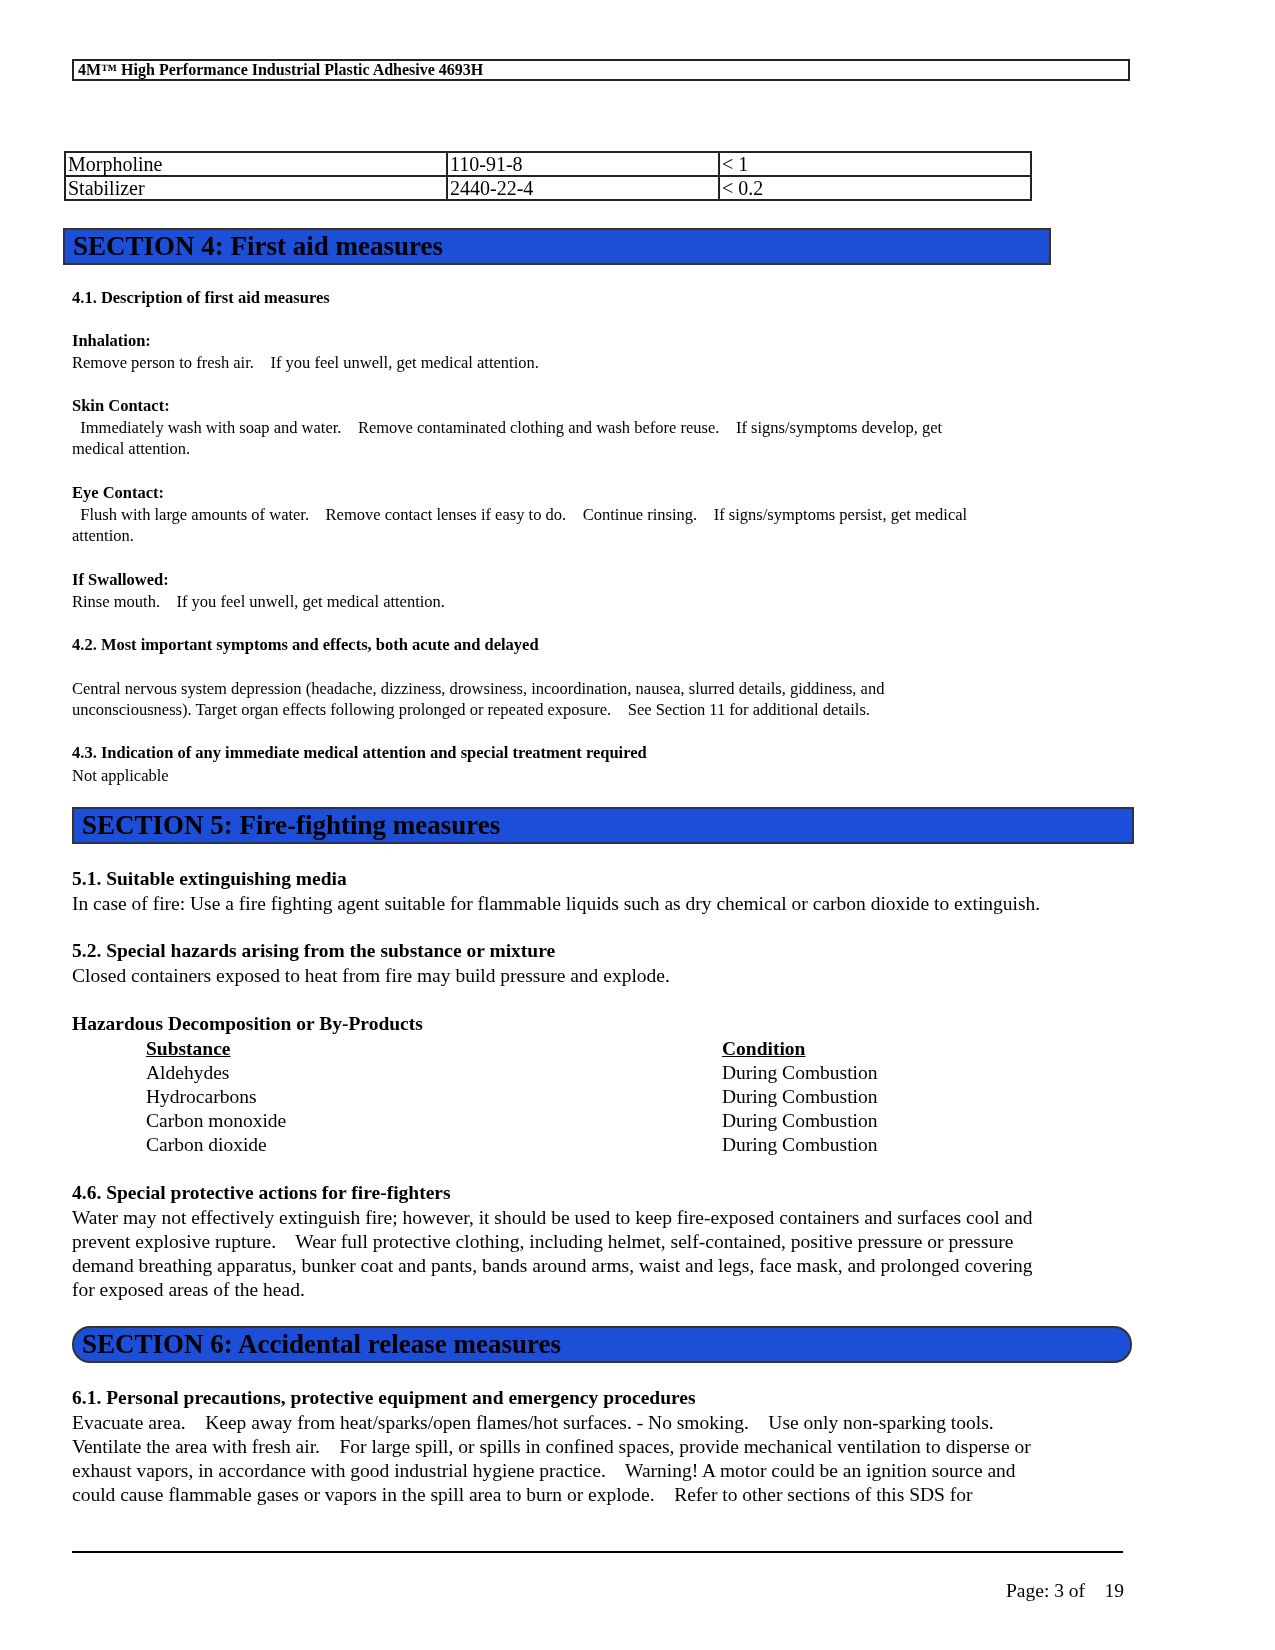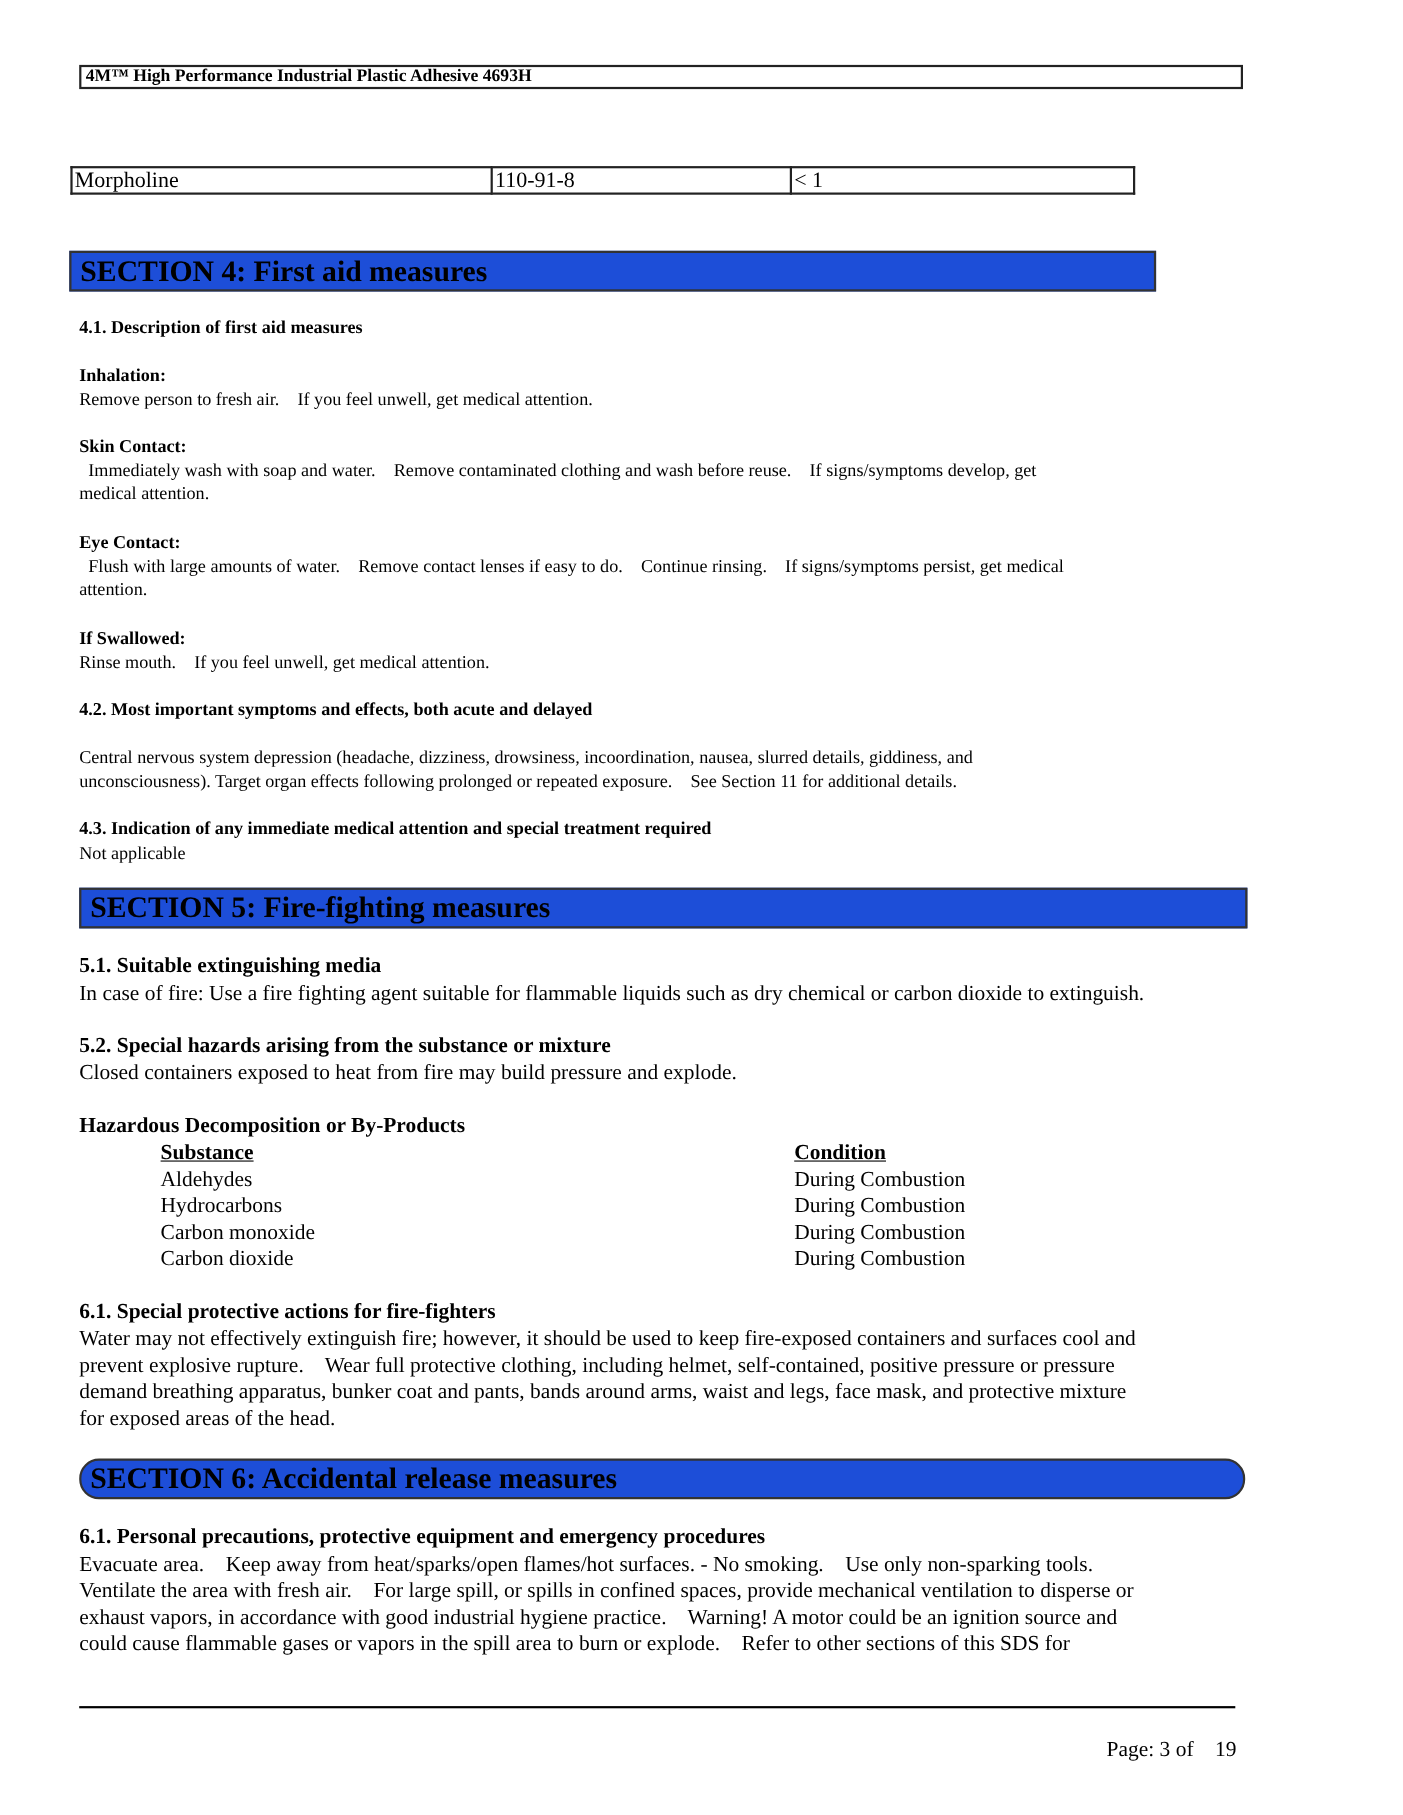--- a/index.html
+++ b/index.html
@@ -34,20 +34,25 @@
   <colgroup>
       <col style="width:382px">
       <col style="width:272px">
       <col>
     </colgroup>
   <tbody>
       <tr>
     <td>Morpholine</td>
     <td>110-91-8</td>
     <td>&lt; 1</td>
+  </tr>
+  <tr>
+    <td>Stabilizer</td>
+    <td>2440-22-4</td>
+    <td>&lt; 0.2</td>
   </tr>
 </tbody>
   </table>
 
 <div class="sec-box" style="left:63px; top:228px; width:988px; height:37px;">
   <span>SECTION 4: First aid measures</span>
 </div>
 
 <div class="sub small-b" style="top:288px;">4.1. Description of first aid measures</div>
 
@@ -89,24 +94,24 @@
 
 <div class="col-sub" style="top:1061px;">Aldehydes</div>
 <div class="col-cond" style="top:1061px;">During Combustion</div>
 <div class="col-sub" style="top:1085px;">Hydrocarbons</div>
 <div class="col-cond" style="top:1085px;">During Combustion</div>
 <div class="col-sub" style="top:1109px;">Carbon monoxide</div>
 <div class="col-cond" style="top:1109px;">During Combustion</div>
 <div class="col-sub" style="top:1133px;">Carbon dioxide</div>
 <div class="col-cond" style="top:1133px;">During Combustion</div>
 
-<div class="sub big-b" style="top:1182px;">6.1. Special protective actions for fire-fighters</div>
+<div class="sub big-b" style="top:1182px;">4.6. Special protective actions for fire-fighters</div>
 <div class="big" style="top:1206px;">Water may not effectively extinguish fire; however, it should be used to keep fire-exposed containers and surfaces cool and</div>
 <div class="big" style="top:1230px;">prevent explosive rupture.    Wear full protective clothing, including helmet, self-contained, positive pressure or pressure</div>
-<div class="big" style="top:1254px;">demand breathing apparatus, bunker coat and pants, bands around arms, waist and legs, face mask, and protective mixture</div>
+<div class="big" style="top:1254px;">demand breathing apparatus, bunker coat and pants, bands around arms, waist and legs, face mask, and prolonged covering</div>
 <div class="big" style="top:1278px;">for exposed areas of the head.</div>
 
 <div class="sec-box" style="left:72px; top:1326px; width:1060px; height:37px;border-radius:18px;">
   <span>SECTION 6: Accidental release measures</span>
 </div>
 
 <div class="sub big-b" style="top:1387px;">6.1. Personal precautions, protective equipment and emergency procedures</div>
 <div class="big" style="top:1411px;">Evacuate area.    Keep away from heat/sparks/open flames/hot surfaces. - No smoking.    Use only non-sparking tools.</div>
 <div class="big" style="top:1435px;">Ventilate the area with fresh air.    For large spill, or spills in confined spaces, provide mechanical ventilation to disperse or</div>
 <div class="big" style="top:1459px;">exhaust vapors, in accordance with good industrial hygiene practice.    Warning! A motor could be an ignition source and</div>

